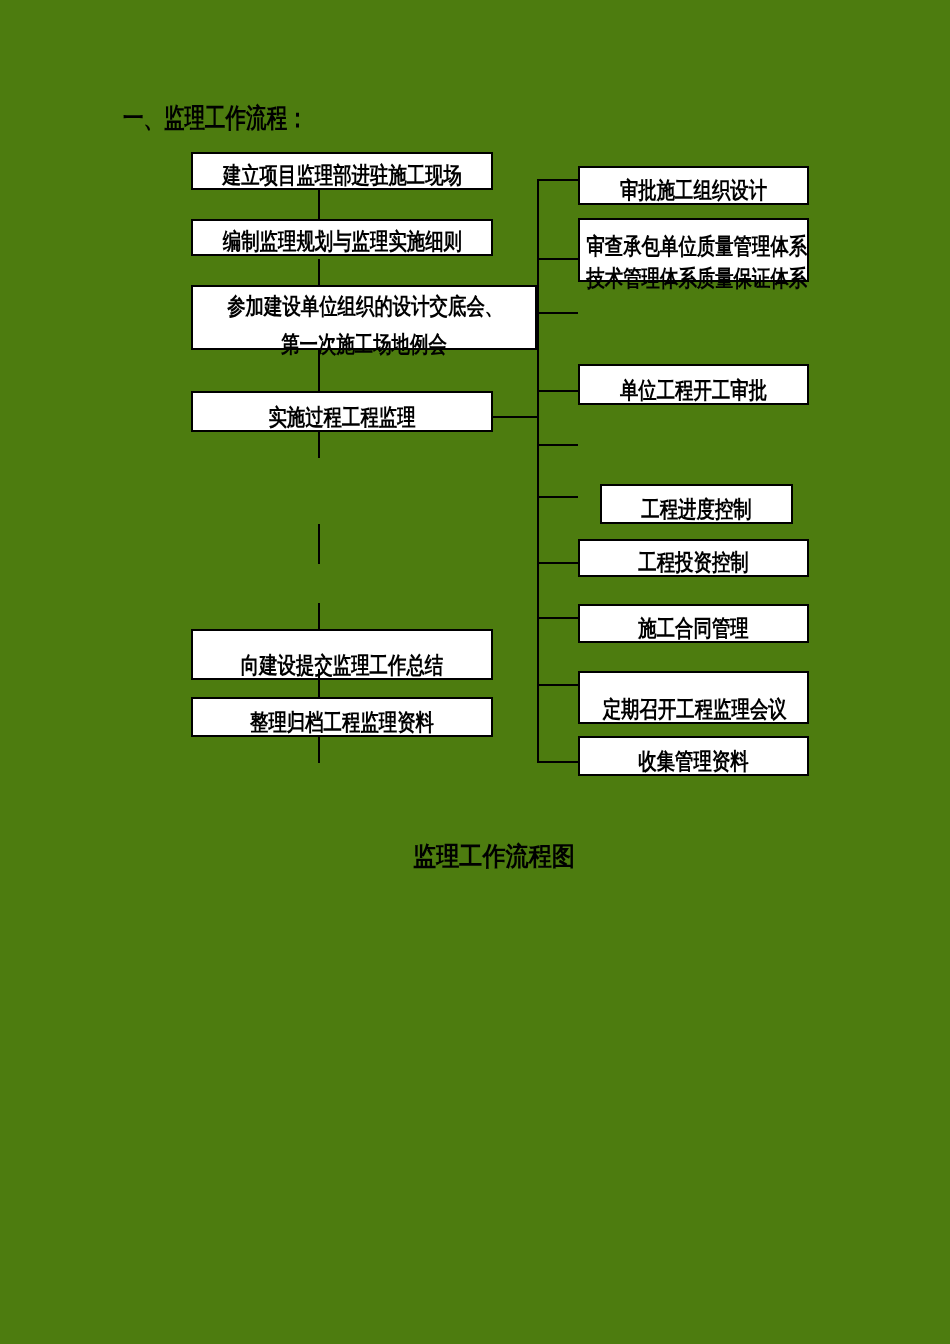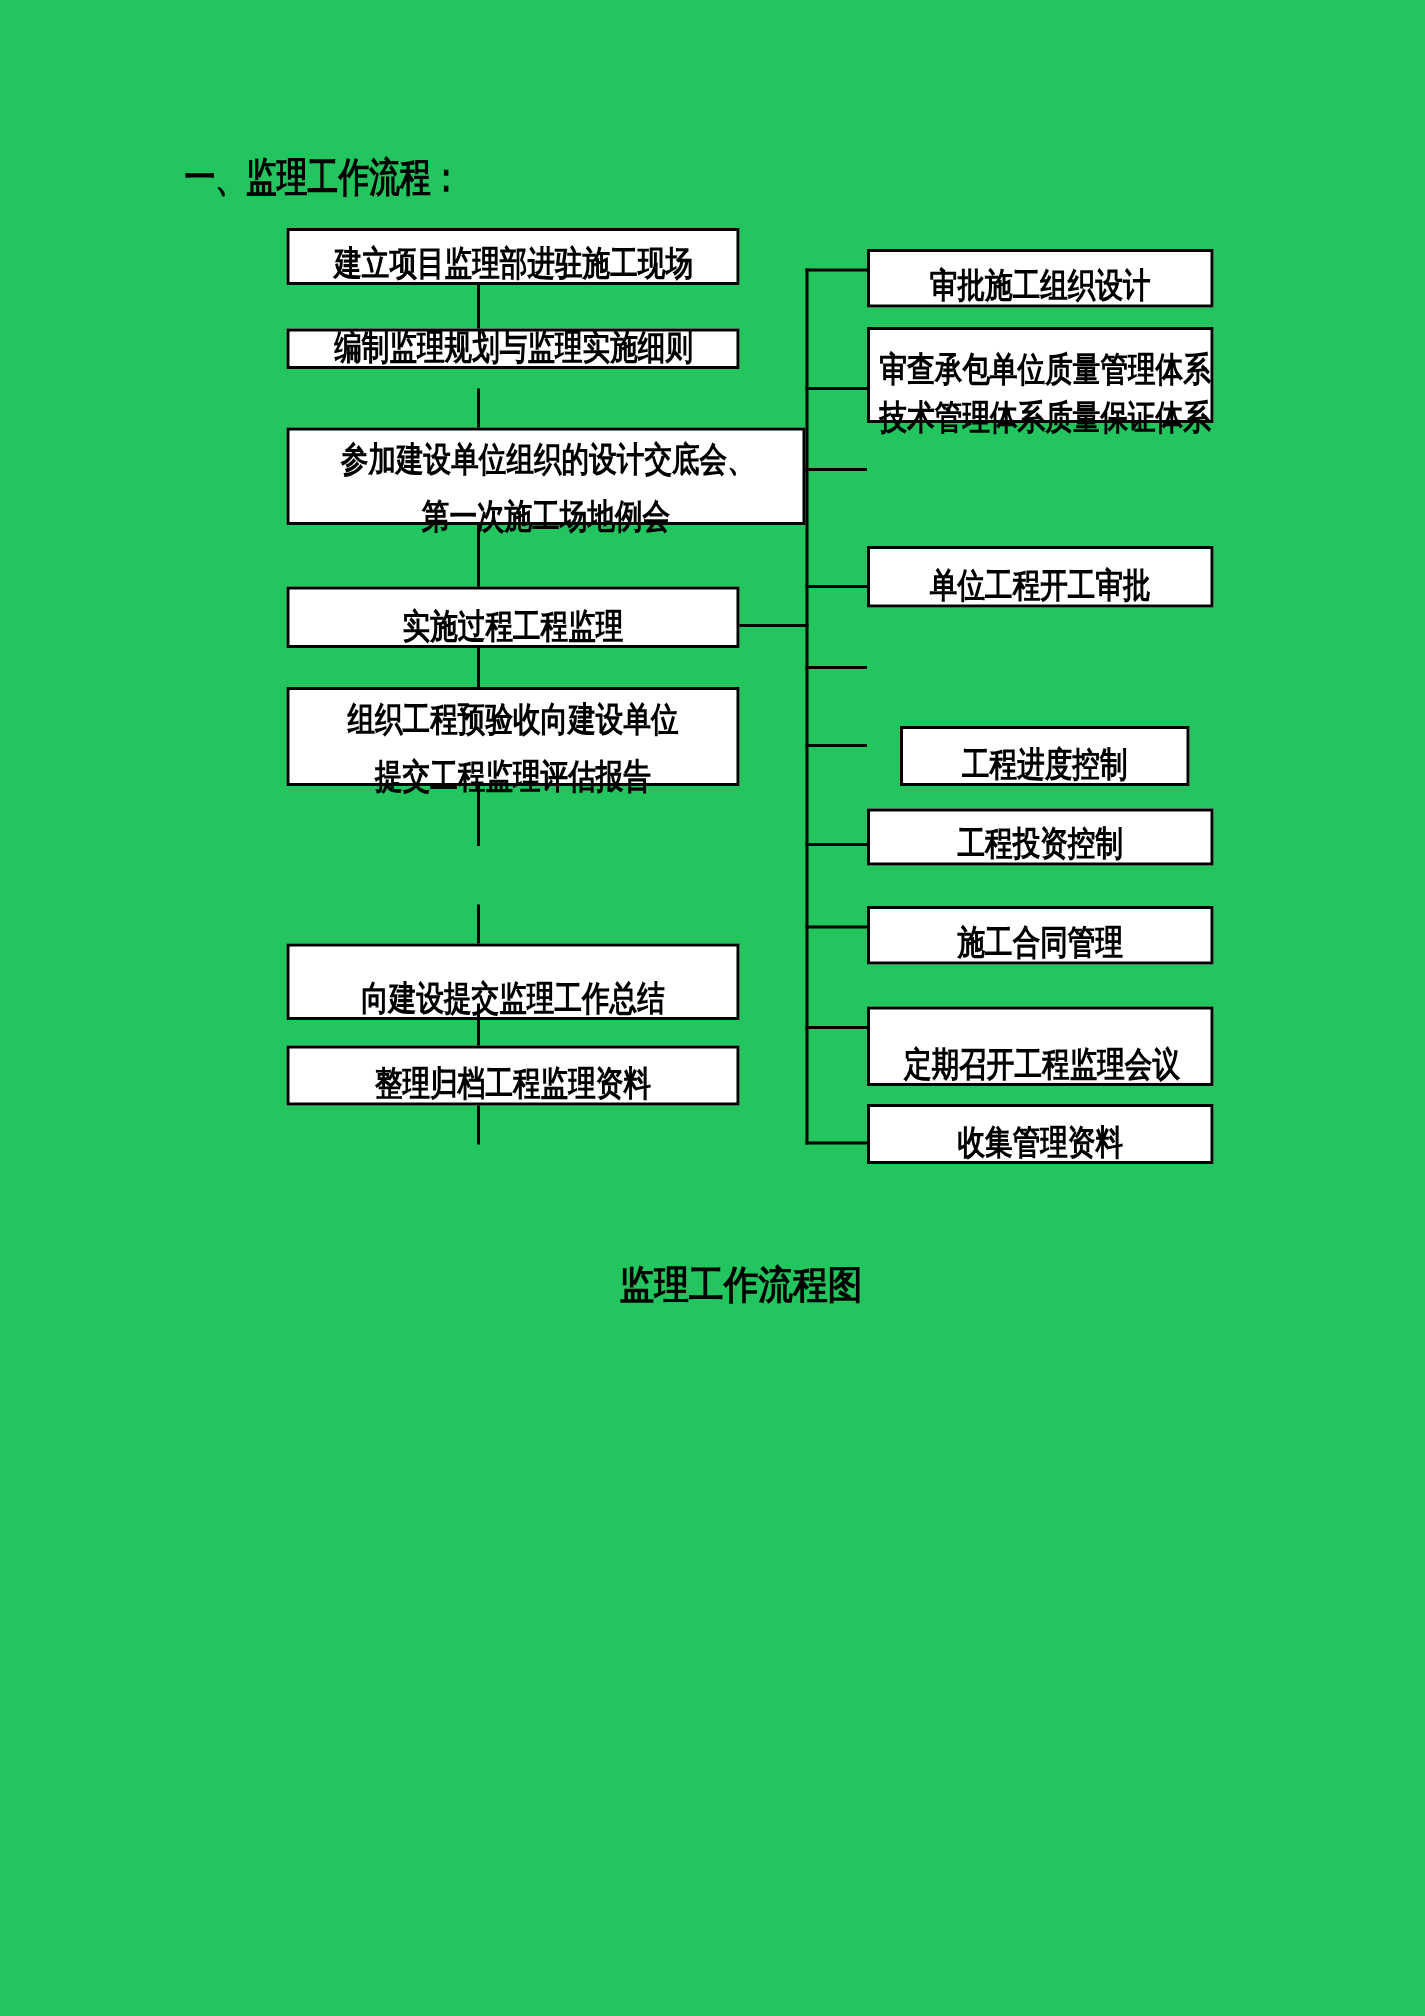--- a/index.html
+++ b/index.html
@@ -1,17 +1,17 @@
 <!DOCTYPE html>
 <html><head>
 <meta charset="utf-8">
 <style>
   html,body { margin:0; padding:0; background:#ffffff; }
   .page {
-    position:relative; width:950px; height:1344px; background:#22c55e;
+    position:relative; width:950px; height:1344px; background:#4d7c0f;
     font-family:"Liberation Sans","DejaVu Sans",sans-serif; color:#000;
     overflow:hidden;
   }
   .heading {
     position:absolute; left:123px; top:100px;
     font-size:27px; font-weight:bold; white-space:nowrap;
     transform:scaleX(0.76); transform-origin:left top;
   }
   .caption {
     position:absolute; left:334px; top:839px; width:320px; text-align:center;
@@ -35,40 +35,34 @@
 
 <div class="page">
 
   <div class="heading">一、监理工作流程：</div>
 
   <div class="box" style="left:191px;top:152px;width:302px;height:38px">
     <div class="txt txt1">
       <div>建立项目监理部进驻施工现场</div>
     </div>
   </div>
-  <div class="box" style="left:191px;top:219px;width:302px;height:27px">
+  <div class="box" style="left:191px;top:219px;width:302px;height:37px">
     <div class="txt txt1">
       <div>编制监理规划与监理实施细则</div>
     </div>
   </div>
   <div class="box" style="left:191px;top:285px;width:346px;height:65px">
     <div class="txt txt2">
       <div>参加建设单位组织的设计交底会、</div>
       <div>第一次施工场地例会</div>
     </div>
   </div>
   <div class="box" style="left:191px;top:391px;width:302px;height:41px">
     <div class="txt txt1">
       <div>实施过程工程监理</div>
-    </div>
-  </div>
-  <div class="box" style="left:191px;top:458px;width:302px;height:66px">
-    <div class="txt txt2">
-      <div>组织工程预验收向建设单位</div>
-      <div>提交工程监理评估报告</div>
     </div>
   </div>
   <div class="box" style="left:191px;top:629px;width:302px;height:51px">
     <div class="txt txt1">
       <div>向建设提交监理工作总结</div>
     </div>
   </div>
   <div class="box" style="left:191px;top:697px;width:302px;height:40px">
     <div class="txt txt1">
       <div>整理归档工程监理资料</div>

